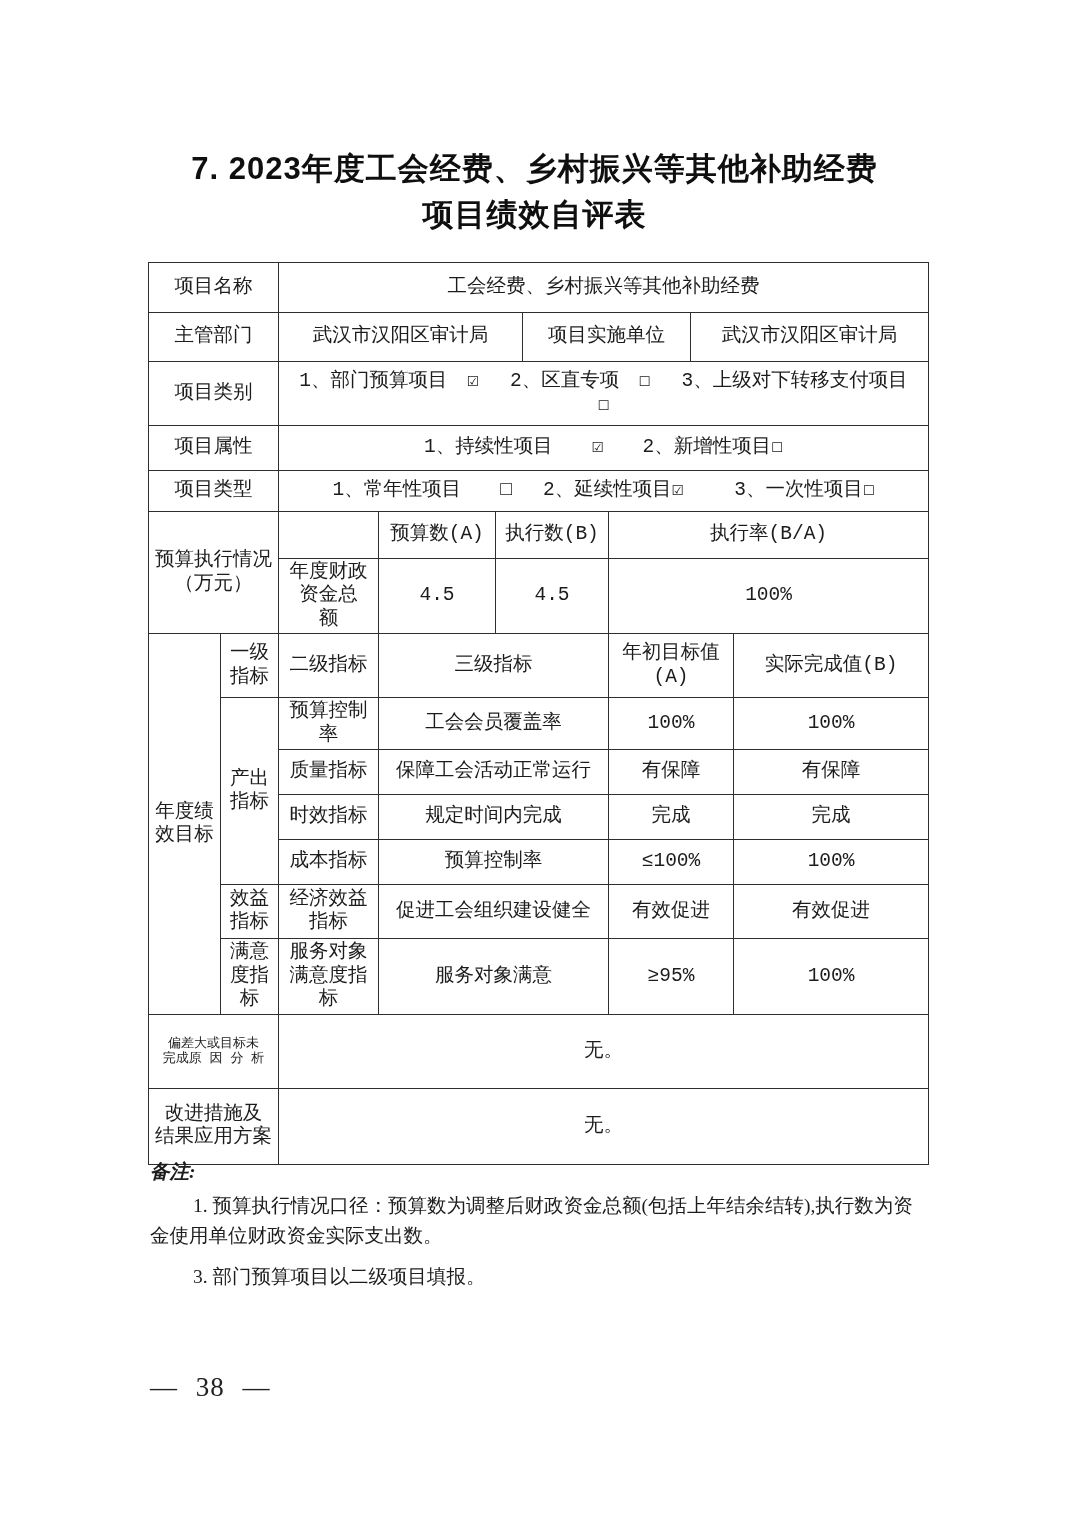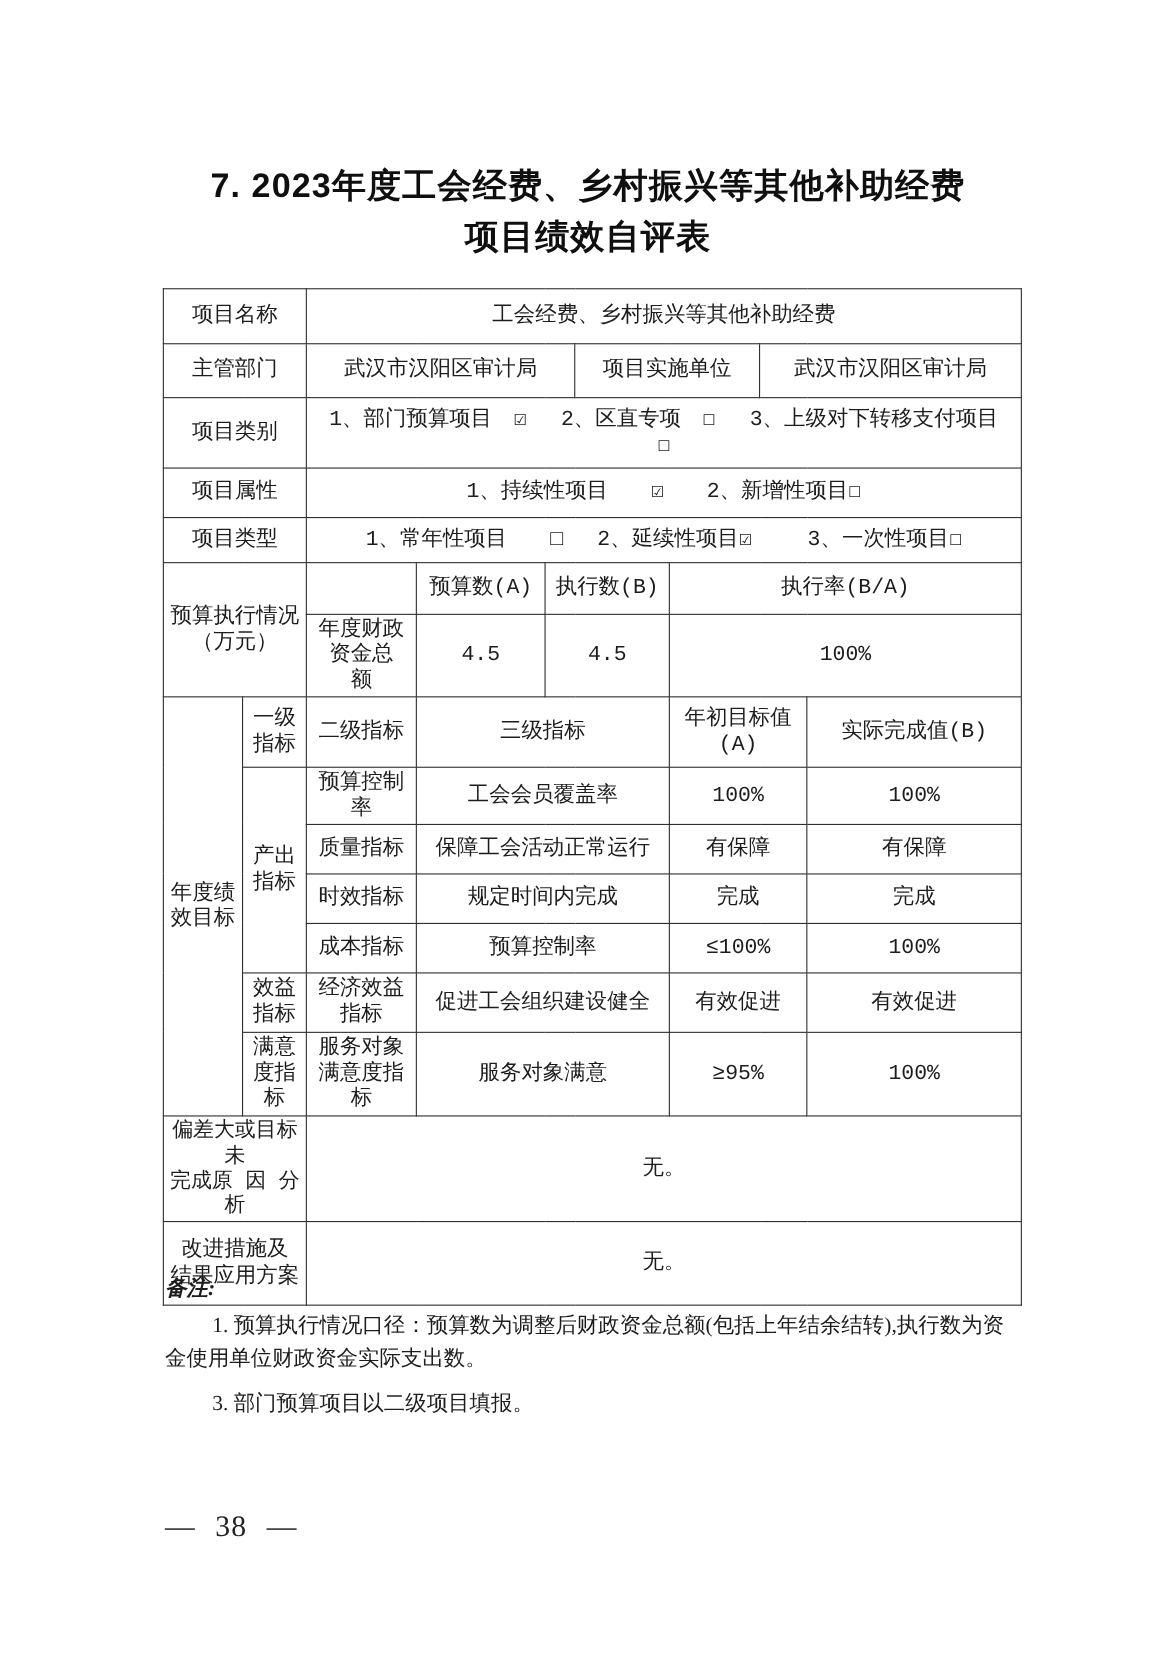--- a/index.html
+++ b/index.html
@@ -168,21 +168,21 @@
 标</td>
       <td>服务对象
 满意度指
 标</td>
       <td colspan="3">服务对象满意</td>
       <td colspan="2">≥95%</td>
       <td>100%</td>
     </tr>
 
     <tr style="height:74px">
-      <td colspan="2" style="padding-left:0;padding-right:0;font-size:19px">偏差大或目标未
+      <td colspan="2" style="padding-left:0;padding-right:0;font-size:13px">偏差大或目标未
 完成原 因 分 析</td>
       <td colspan="7">无。</td>
     </tr>
 
     <tr style="height:76px">
       <td colspan="2">改进措施及
 结果应用方案</td>
       <td colspan="7">无。</td>
     </tr>
   </tbody>

